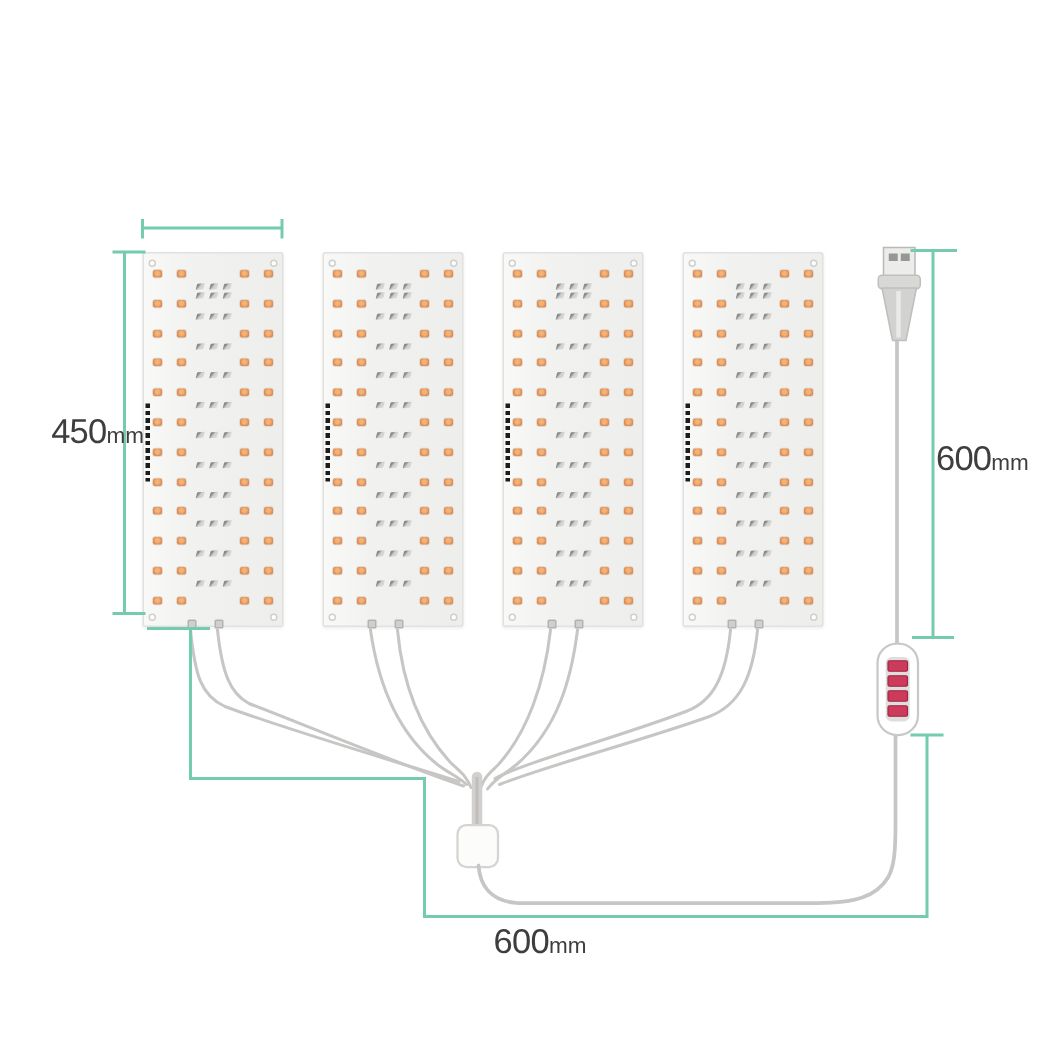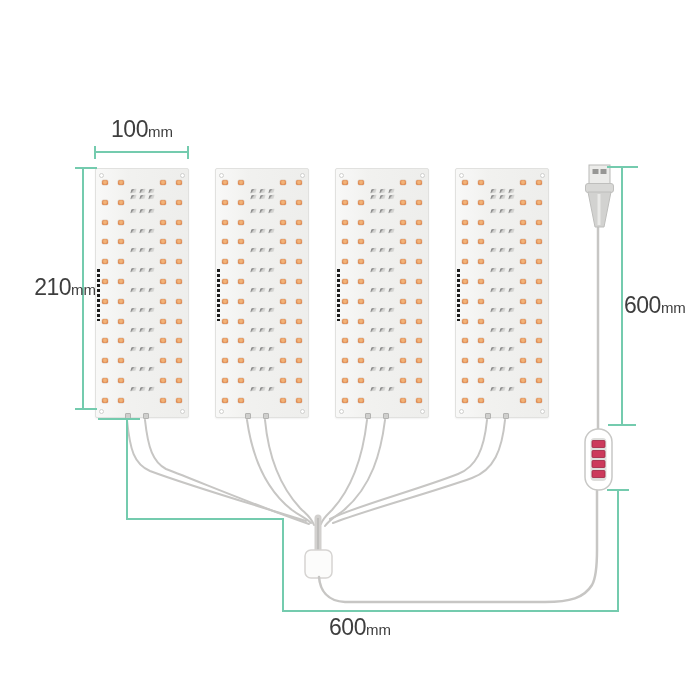--- a/index.html
+++ b/index.html
@@ -498,25 +498,22 @@
         <line x1="608" y1="425" x2="636" y2="425"></line>
       </g>
       <g>
         <polyline points="127,419 127,519 283,519 283,611 618,611 618,490"></polyline>
         <line x1="98" y1="419" x2="140" y2="419"></line>
         <line x1="607" y1="490" x2="629" y2="490"></line>
       </g>
     </g>
   </svg>
 
-  <div class="dim-label tac" style="left:95px;top:118px;width:94px;">
-    <span>100</span><span class="unit">mm</span>
-  </div>
   <div class="dim-label tar" style="left:16px;top:276px;width:80px;">
-    <span>210</span><span class="unit">mm</span>
+    <span>450</span><span class="unit">mm</span>
   </div>
   <div class="dim-label tal" style="left:624px;top:294px;">
     <span>600</span><span class="unit">mm</span>
   </div>
   <div class="dim-label tac" style="left:285px;top:616px;width:150px;">
     <span>600</span><span class="unit">mm</span>
   </div>
 
 </div>
 

